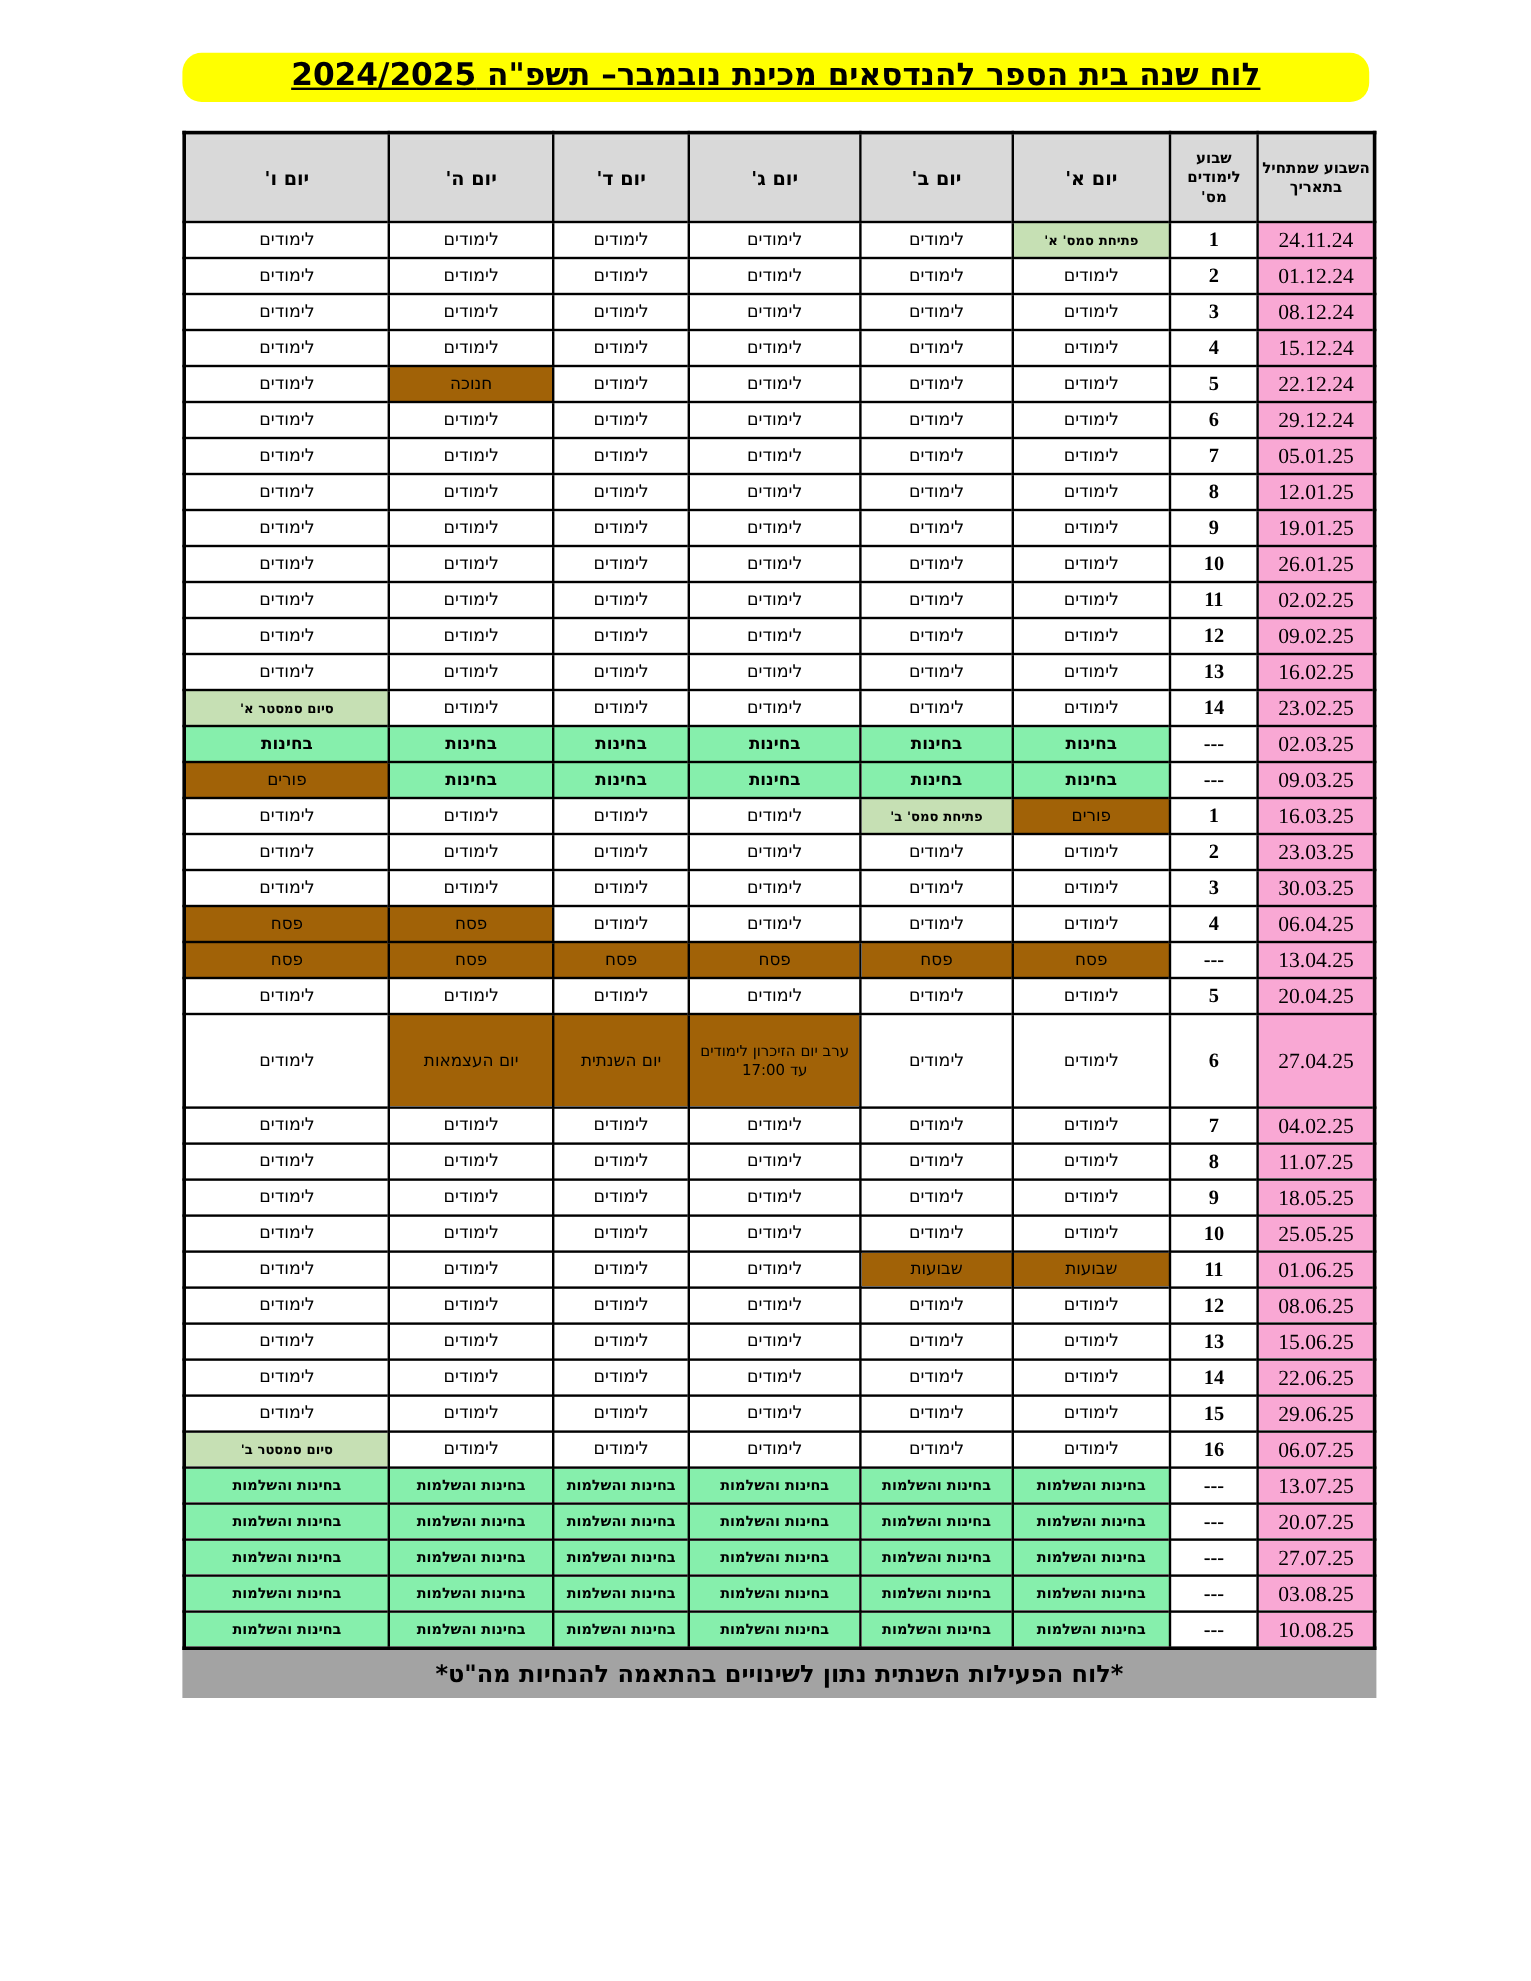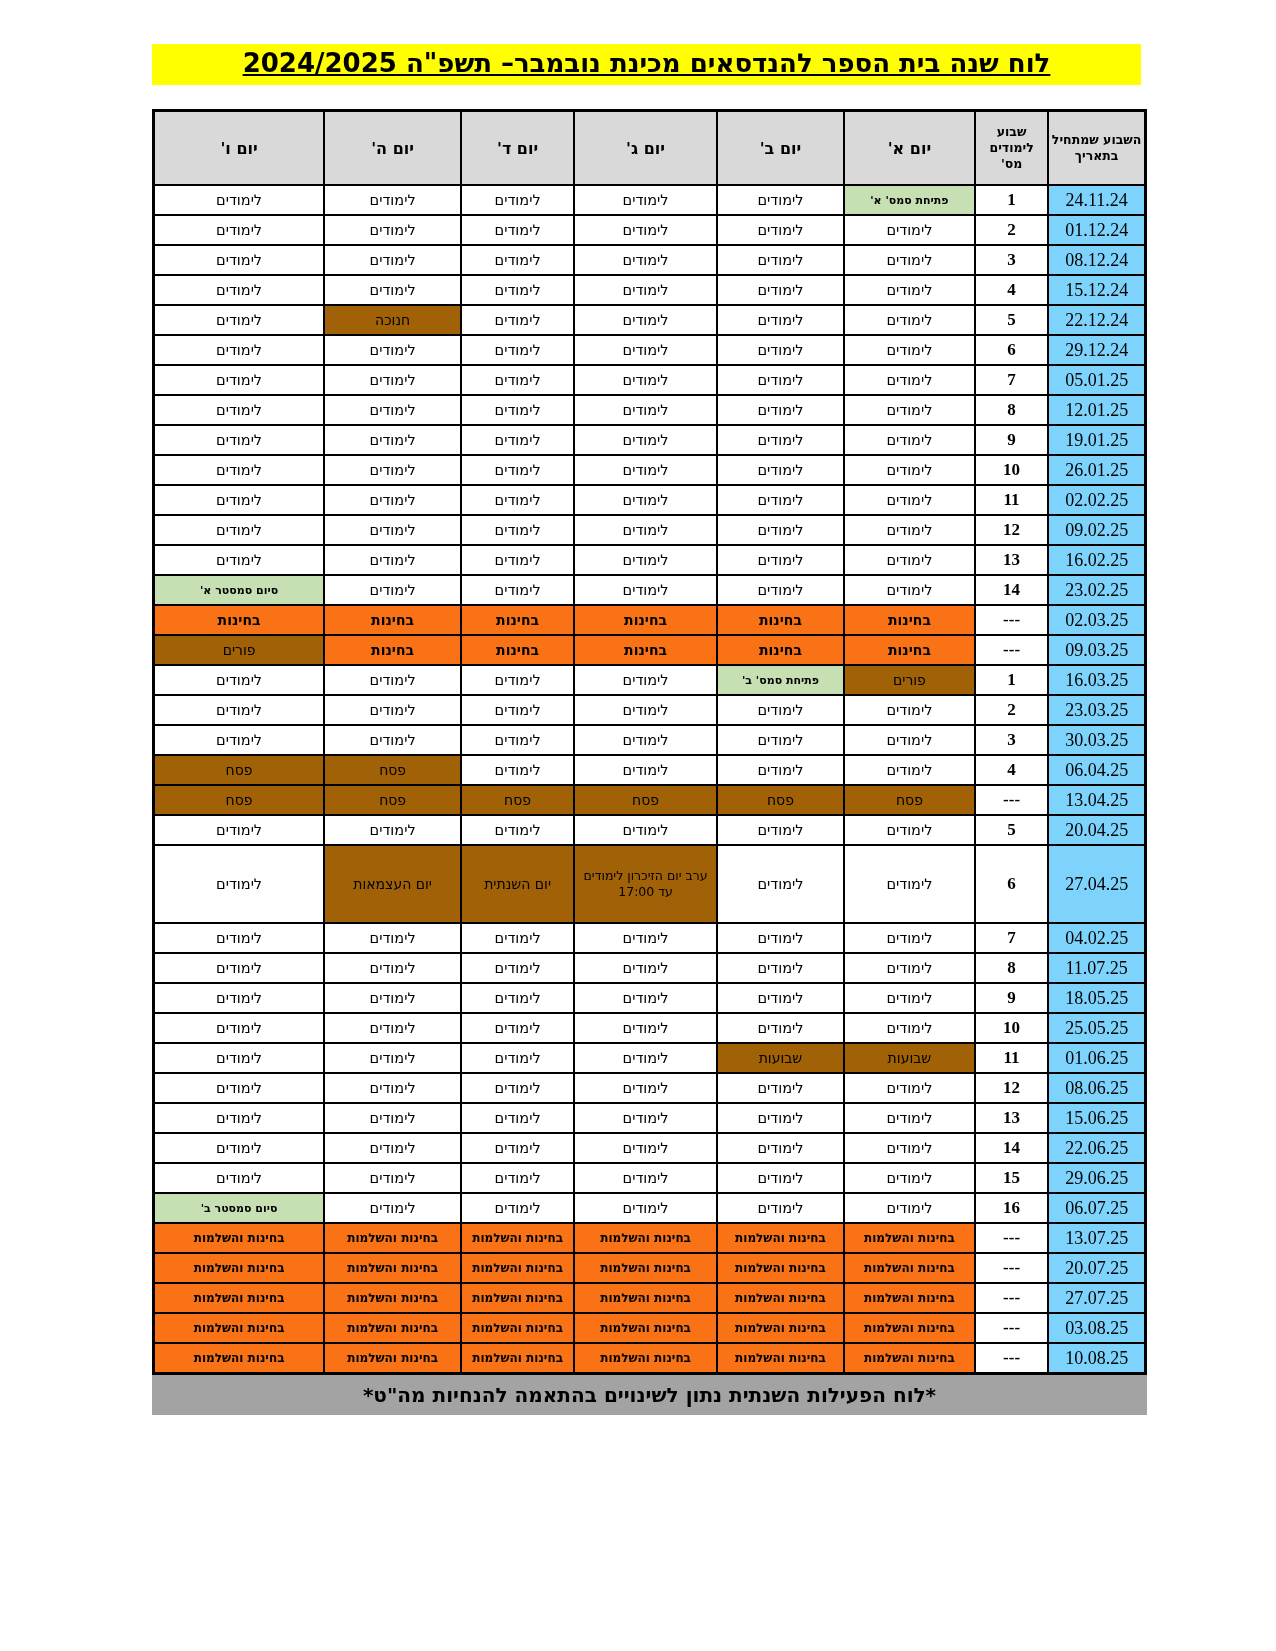--- a/index.html
+++ b/index.html
@@ -4,43 +4,43 @@
 <style>
   html,body{margin:0;padding:0;}
   body{
     width:1276px;height:1651px;background:#ffffff;
     font-family:"DejaVu Sans",sans-serif;color:#000;
     position:relative;overflow:hidden;
   }
   .sheet{position:absolute;left:152px;top:44px;width:995px;}
   .title-bar{
     background:#ffff00;text-align:center;direction:rtl;
-    font-weight:bold;font-size:26px;padding:4px 0 7px 0;width:989px;
+    font-weight:bold;font-size:26px;padding:4px 0 7px 0;width:989px;border-radius:16px;
   }
   .title-bar .u{text-decoration:underline;}
   .gap{height:24px;}
   table.cal{
     width:995px;border-collapse:collapse;table-layout:fixed;
     border:3px solid #000;direction:rtl;
   }
   table.cal th, table.cal td{
     border:2px solid #000;text-align:center;vertical-align:middle;
     padding:1px 2px;overflow:hidden;
   }
   thead th{background:#d9d9d9;font-weight:bold;height:70px;}
   th.day-h{font-size:16px;}
   th.small-h{font-size:12.5px;line-height:1.3;}
   td{height:26px;}
   tr.tall td{height:74px;}
-  .date-cell{font-family:"Liberation Serif",serif;font-size:18px;background:#7dd3fc;}
+  .date-cell{font-family:"Liberation Serif",serif;font-size:18px;background:#f9a8d4;}
   .week-cell{font-family:"Liberation Serif",serif;font-size:17px;font-weight:bold;background:#fff;}
   .day-cell{font-size:14.5px;background:#fff;}
   .s-green{background:#c6e0b4;font-weight:bold;font-size:11px;}
   .s-gray{background:#a16207;font-weight:normal;font-size:14px;}
-  .s-blue{background:#f97316;font-weight:bold;font-size:14px;margin-top:44px;}
+  .s-blue{background:#86efac;font-weight:bold;font-size:14px;margin-top:44px;}
   .k-makeup{font-size:12px;}
   .k-memorial_eve{font-size:12.5px;line-height:1.25;margin-left:20px;}
   .footer-bar{
     background:#a3a3a3;text-align:center;direction:rtl;
     font-weight:bold;font-size:20px;padding:8px 0;width:995px;
   }
 </style>
 </head>
 <body>
 

